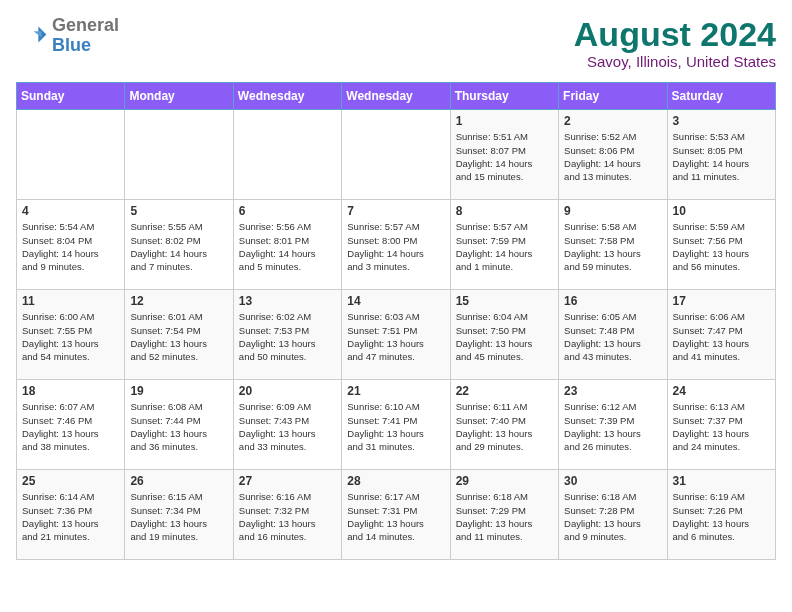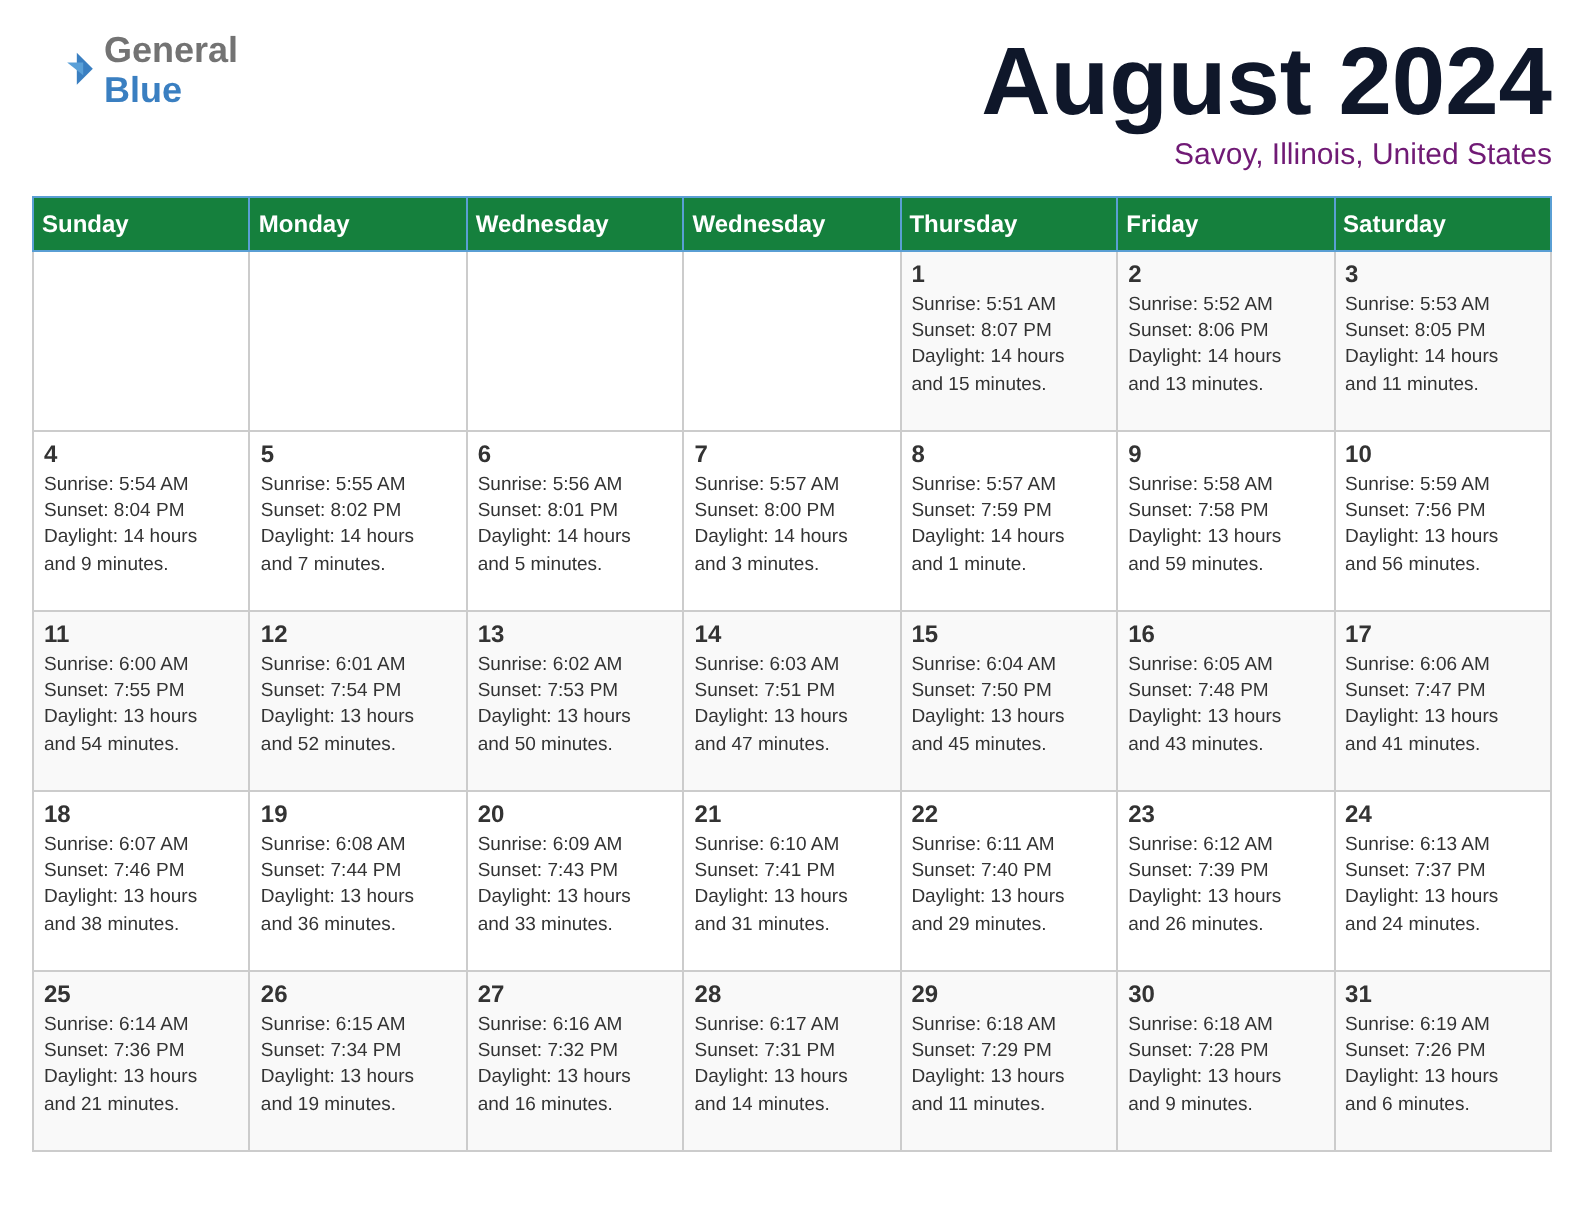--- a/index.html
+++ b/index.html
@@ -31,36 +31,36 @@
       color: #737373;
     }
     .logo-icon {
       width: 32px;
       height: 32px;
     }
     .title-block {
       text-align: right;
     }
     .month-year {
-      font-size: 48px;
+      font-size: 34px;
       font-weight: bold;
-      color: #0f172a;
+      color: #0f766e;
       line-height: 1.1;
     }
     .location {
       font-size: 15px;
       color: #701a75;
     }
     table {
       width: 100%;
       border-collapse: collapse;
       table-layout: fixed;
     }
     thead tr th {
-      background-color: #15803d;
+      background-color: #8b5cf6;
       color: #fff;
       font-size: 12px;
       font-weight: bold;
       padding: 6px 4px;
       text-align: left;
       border: 1px solid #5a9fd4;
     }
     tbody tr td {
       border: 1px solid #ccc;
       vertical-align: top;

